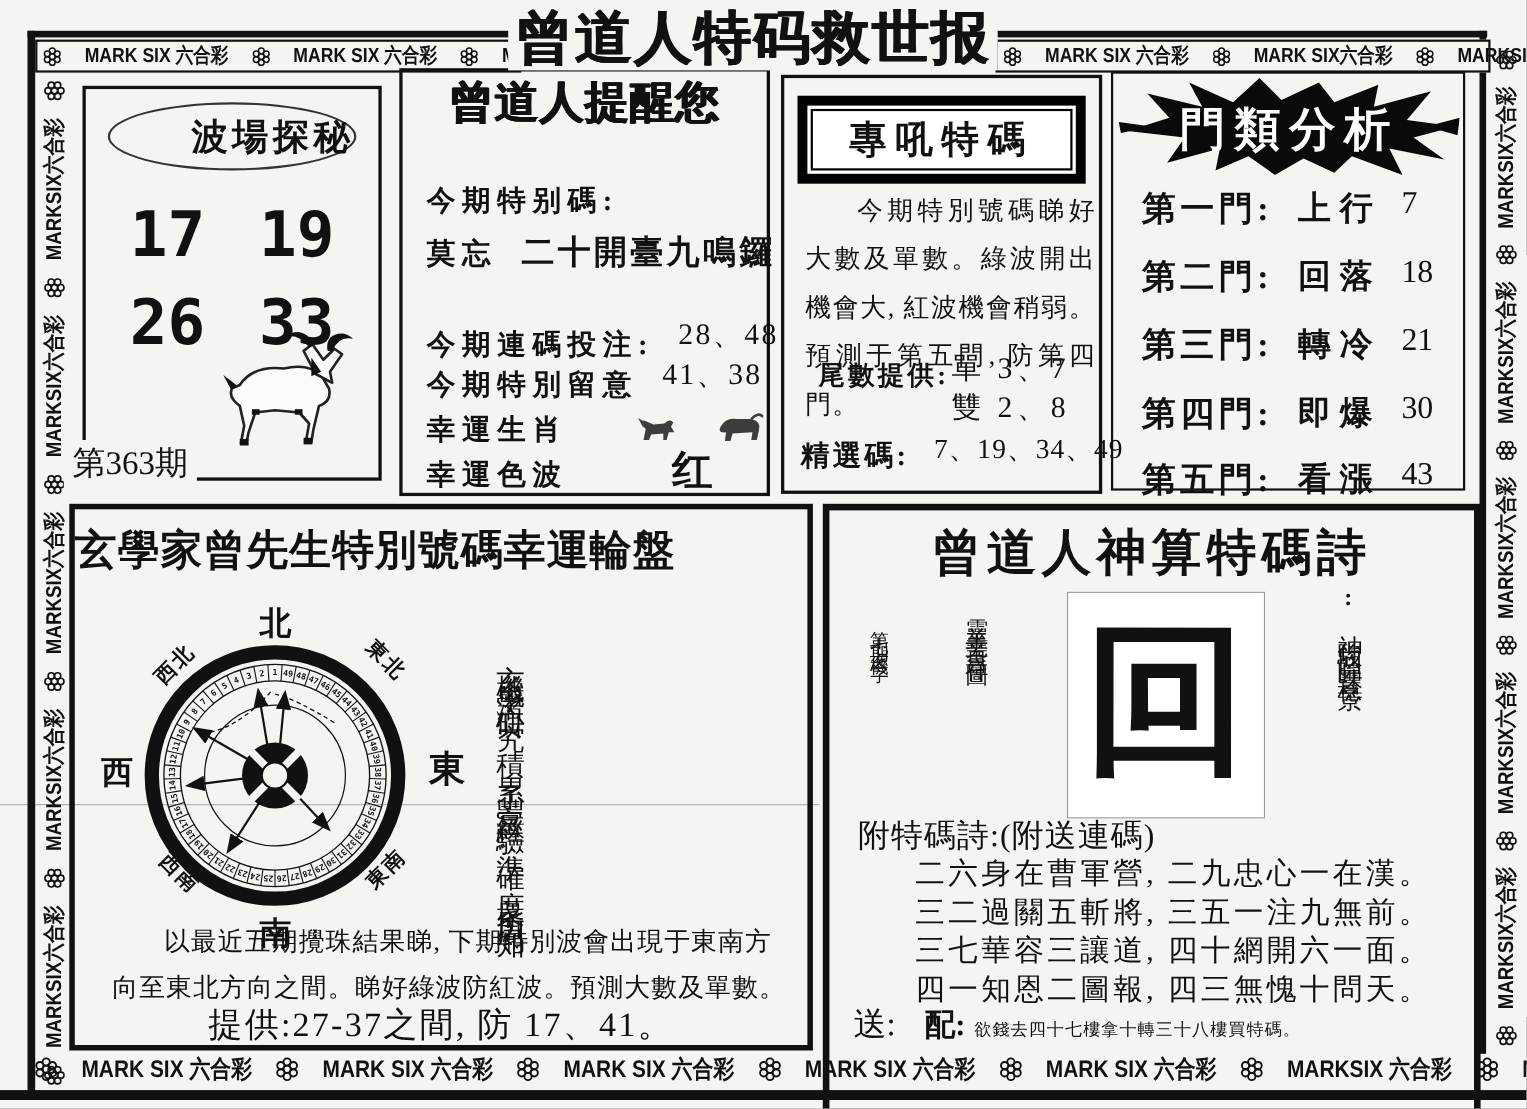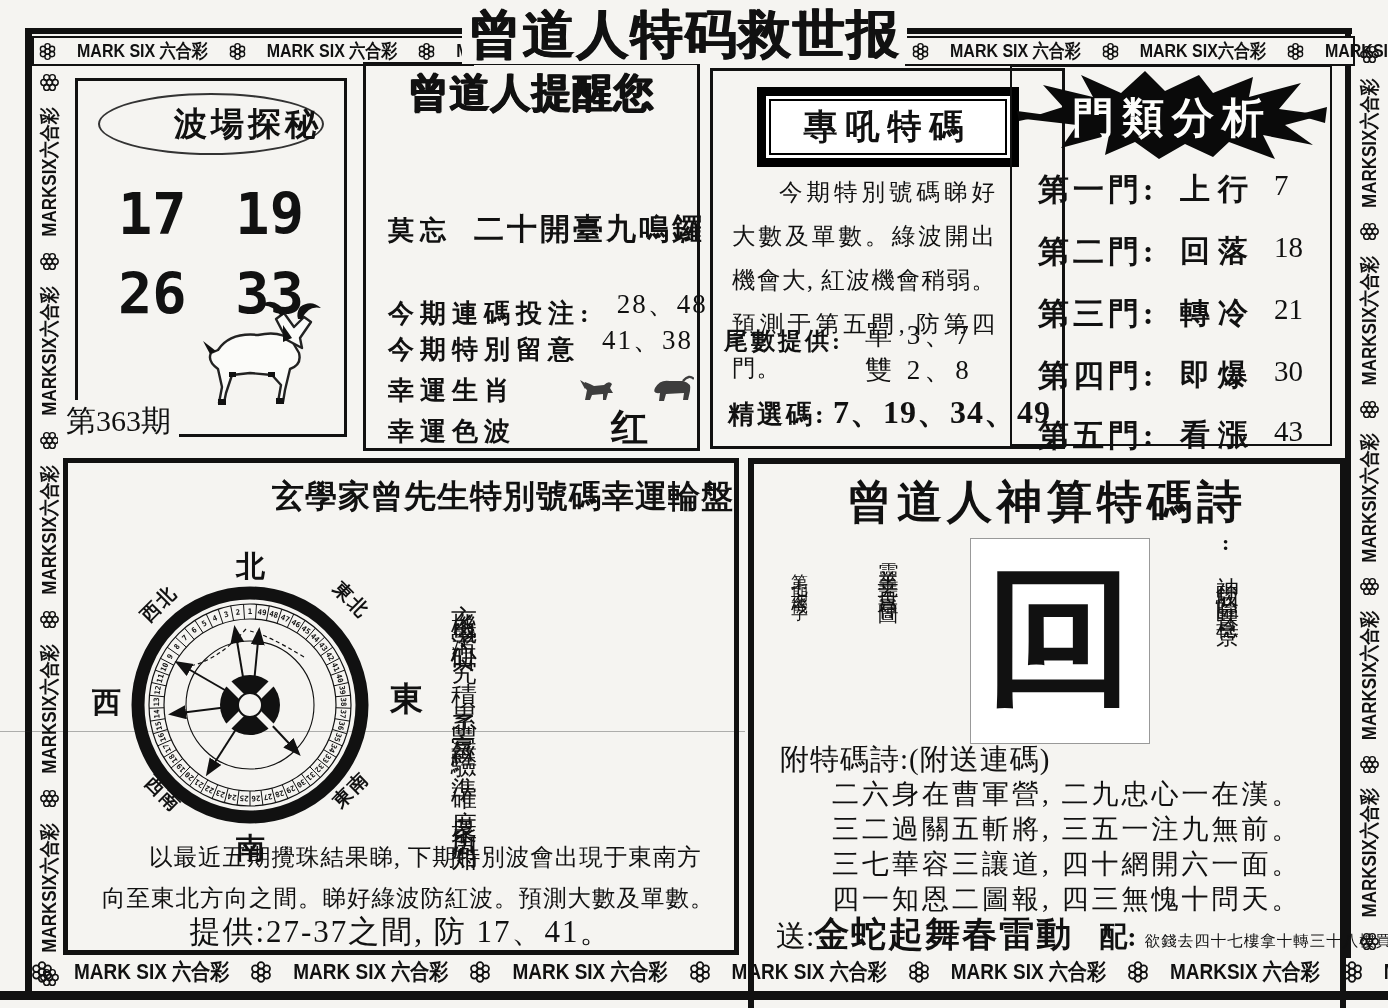--- a/index.html
+++ b/index.html
@@ -13,21 +13,21 @@
   .brand{font-family:"Liberation Sans",sans-serif;font-weight:bold;font-size:16.5px;letter-spacing:0;white-space:nowrap;transform:scaleY(1.15);}
   .flower{display:inline-flex;line-height:0;}
   
   #masthead{position:absolute;left:462px;top:0px;width:445px;height:64px;text-align:center;
             font-size:52px;font-weight:900;letter-spacing:2px;background:#f5f4f1;z-index:5;
             font-family:"Liberation Sans",sans-serif;text-shadow:1px 0 #111,-0.5px 0 #111;}
   
   .panel{position:absolute;border:3px solid #111;box-sizing:border-box;}
   #panel-bochang{left:75px;top:78px;width:272px;height:359px;}
   #panel-tixing{left:363px;top:62px;width:337px;height:389px;}
-  #panel-zhuanhou{left:710px;top:68px;width:355px;height:381px;}
+  #panel-zhuanhou{left:710px;top:68px;width:292px;height:381px;}
   #panel-menlei{left:1010px;top:65px;width:322px;height:381px;border-width:2px;}
   #panel-lunpan{left:63px;top:458px;width:676px;height:497px;border-width:5px;}
   #panel-shici{left:748px;top:458px;width:598px;height:556px;border-width:6px;}
   
   .oval{margin:12px auto 0;width:222px;height:58px;border:2px solid #333;border-radius:50%;
         display:flex;align-items:center;justify-content:flex-end;font-size:33px;font-weight:bold;letter-spacing:4px;}
   .numrow{display:flex;justify-content:space-between;padding:0 40px;font-family:"DejaVu Sans Mono",monospace;
           font-weight:600;font-size:57px;}
   #numrow1{margin-top:26px;} #numrow2{margin-top:14px;}
   #goat{position:absolute;right:14px;bottom:28px;}
@@ -45,21 +45,21 @@
                       letter-spacing:8px;padding:3px 0;}
   #zh-body{position:absolute;left:19px;top:100px;width:264px;font-size:23.5px;line-height:1.87;
            text-indent:2em;text-align:justify;letter-spacing:1px;}
   .zh-abs{position:absolute;white-space:nowrap;}
   
   .ml-row{position:absolute;white-space:nowrap;}
   .ml-door{position:absolute;left:26px;font-size:31px;font-weight:800;letter-spacing:4px;}
   .ml-trend{position:absolute;left:168px;font-size:30px;font-weight:bold;letter-spacing:8px;}
   .ml-num{position:absolute;left:262px;font-size:29px;}
   
-  #lp-title{text-align:right;margin-top:12px;font-size:32px;font-weight:800;letter-spacing:1px;}
+  #lp-title{text-align:left;margin-top:12px;font-size:38px;font-weight:800;letter-spacing:1px;}
   #wheel{position:absolute;left:48px;top:108px;}
   .cpt{position:absolute;font-size:29px;font-weight:bold;}
   .cpt-d{position:absolute;font-size:19px;font-weight:bold;letter-spacing:2px;}
   #lp-note{position:absolute;left:368px;top:120px;height:280px;writing-mode:vertical-rl;
            font-size:26px;letter-spacing:9px;line-height:2.1;}
   #lp-analysis{position:absolute;left:34px;top:374px;width:618px;font-size:23.5px;line-height:1.75;
                text-indent:2em;letter-spacing:1px;}
   #lp-tip{position:absolute;left:0;width:100%;top:448px;text-align:center;font-size:31px;letter-spacing:2px;}
   
   #sc-title{text-align:center;margin-top:8px;font-size:45px;font-weight:800;letter-spacing:5px;}
@@ -520,20 +520,23 @@
             <rect x="38" y="101" width="8" height="6"></rect>
           <rect x="88" y="74" width="7" height="5"></rect>
             <rect x="49" y="74" width="7" height="5"></rect>
         </g>
       </svg>
     </span>
   </div>
 
   <div id="panel-tixing" class="panel">
     <div id="tixing-title" class="fatty">曾道人提醒您</div>
+    <div class="t-row" style="top:100px;">
+      <span class="t-label">今期特别碼:</span>
+    </div>
     <div class="t-row" style="top:144px;">
       <span class="t-label">莫忘</span>
       <span class="t-val" style="font-weight:bold;font-size:30px;letter-spacing:3px;">二十開臺九鳴鑼</span>
     </div>
     <div class="t-row" style="top:230px;">
       <span class="t-label">今期連碼投注:</span>
       <span class="t-val raise">28、48</span>
     </div>
     <div class="t-row" style="top:266px;">
       <span class="t-label">今期特別留意</span>
@@ -558,25 +561,25 @@
       <span class="t-label">幸運色波</span>
       <span class="t-val" style="margin-left:95px;font-size:37px;font-weight:bold;">红</span>
     </div>
   </div>
 
   <div id="panel-zhuanhou" class="panel">
     <div id="zh-titlebox">
       <div class="inner">專吼特碼</div>
     </div>
     <div id="zh-body">今期特別號碼睇好大數及單數。綠波開出機會大, 紅波機會稍弱。預測于第五門, 防第四門。</div>
-    <div class="zh-abs" style="left:11px;top:254px;font-size:24px;font-weight:bold;letter-spacing:3px;">尾數提供:</div>
+    <div class="zh-abs" style="left:31px;top:254px;font-size:24px;font-weight:bold;letter-spacing:3px;">尾數提供:</div>
     <div class="zh-abs" style="left:152px;top:246px;font-size:27px;letter-spacing:4px;">單  3、7</div>
     <div class="zh-abs" style="left:152px;top:281px;font-size:27px;letter-spacing:4px;">雙  2、8</div>
     <div class="zh-abs" style="left:15px;top:326px;font-size:26px;font-weight:bold;letter-spacing:3px;">精選碼:</div>
-    <div class="zh-abs" style="left:120px;top:320px;font-size:32px;letter-spacing:1px;font-weight:bold;">7、19、34、49</div>
+    <div class="zh-abs" style="left:136px;top:320px;font-size:25px;letter-spacing:1px;">7、19、34、49</div>
   </div>
 
   <div id="panel-menlei" class="panel">
     <svg style="position:absolute;left:5px;top:2px;" width="310" height="94" viewBox="0 0 310 94">
       <path fill="#0a0a0a" d="M8,50 L46,38 26,16 76,28 64,6 104,24 128,2 148,22 182,6 196,24 236,8 232,28 284,14 262,40 306,46 268,56 296,76 246,66 258,90 212,73 196,88 168,75 142,90 118,73 88,86 92,66 44,79 60,56 Z"></path>
       <path fill="#0a0a0a" d="M0,42 L30,46 2,52 Z M310,38 L280,46 308,54 Z"></path>
       <text x="155" y="63" text-anchor="middle" font-size="42" font-weight="900" fill="#fdfdfb" letter-spacing="8" font-family="Liberation Sans, sans-serif">門類分析</text>
     </svg>
     <div class="ml-row" style="top:102px;">
       <span class="ml-door">第一門:</span>
@@ -760,19 +763,18 @@
     </div>
     <div id="sc-colon">:</div>
     <div id="sc-horse" class="vcol">神駿回眸豐稔景</div>
     <div id="sc-sub">附特碼詩:(附送連碼)</div>
     <div class="poemline" style="top:312px;">二六身在曹軍營, 二九忠心一在漢。</div>
     <div class="poemline" style="top:347px;">三二過關五斬將, 三五一注九無前。</div>
     <div class="poemline" style="top:382px;">三七華容三讓道, 四十網開六一面。</div>
     <div class="poemline" style="top:417px;">四一知恩二圖報, 四三無愧十問天。</div>
     <div id="sc-bottom">
       <span id="sc-song-label">送:</span>
-      <span id="sc-song">金蛇起舞春雷動</span>
       <span id="sc-pei-label">配:</span>
       <span id="sc-pei">欲錢去四十七樓拿十轉三十八樓買特碼。</span>
     </div>
   </div>
 
 </div>
 
 </body></html>

